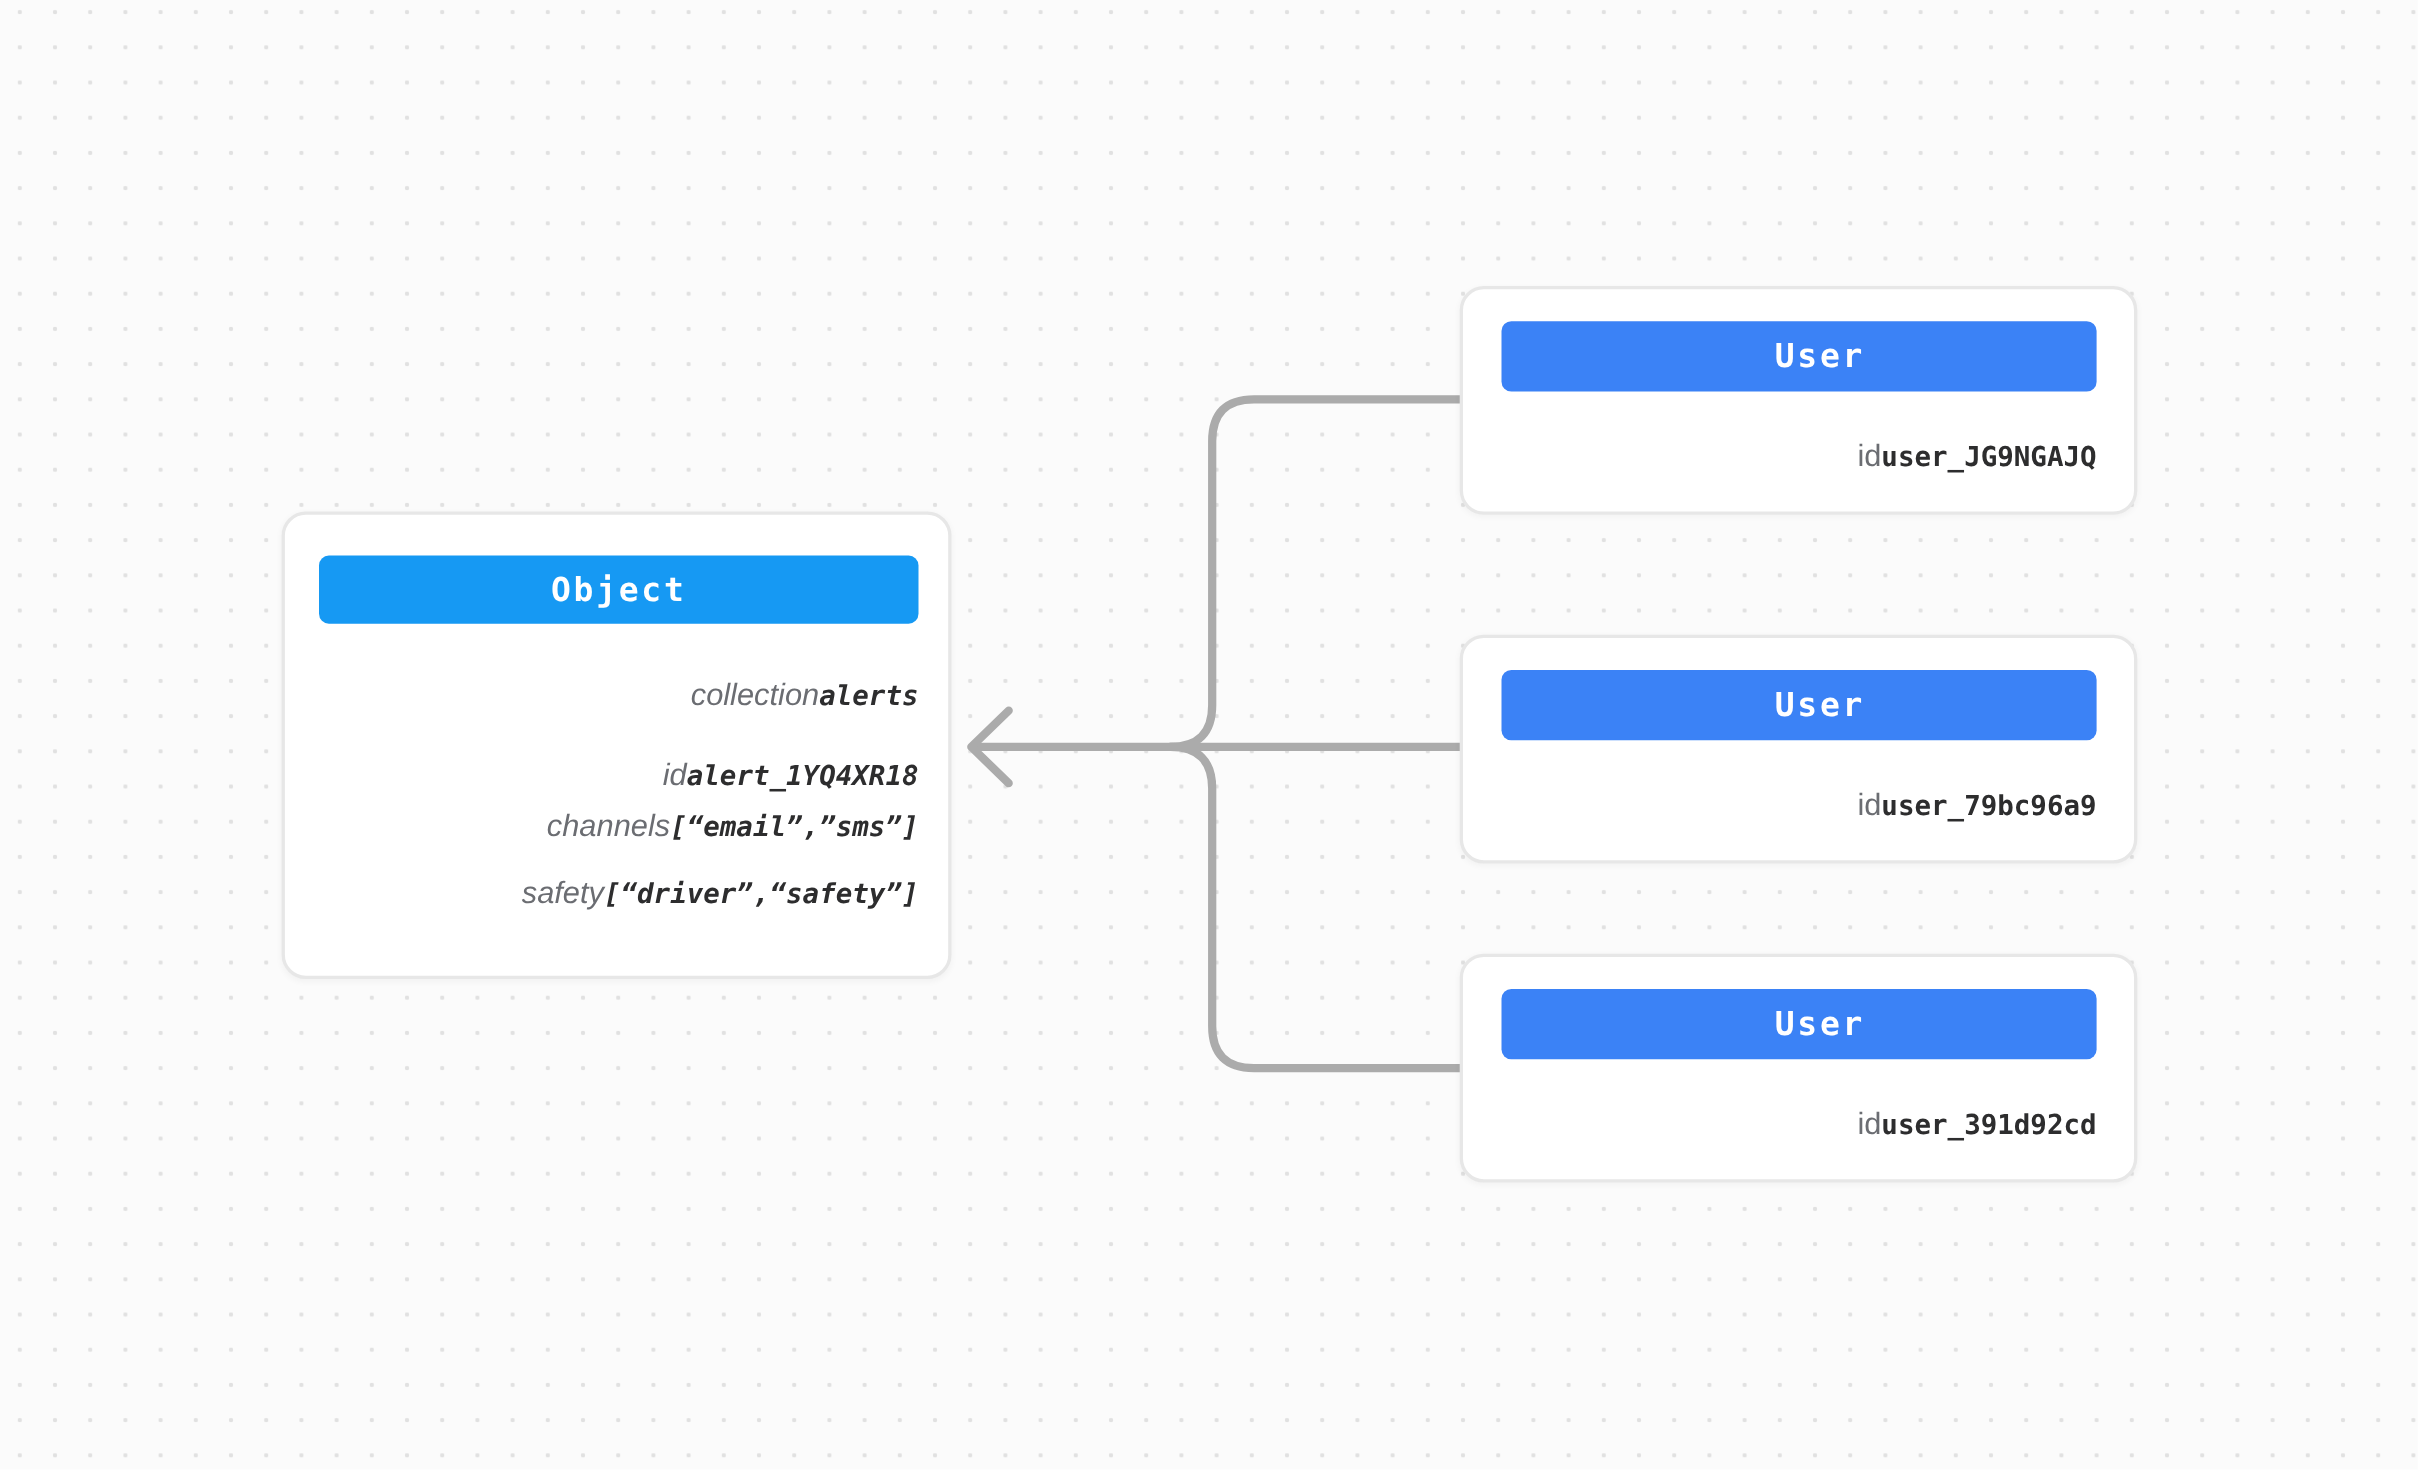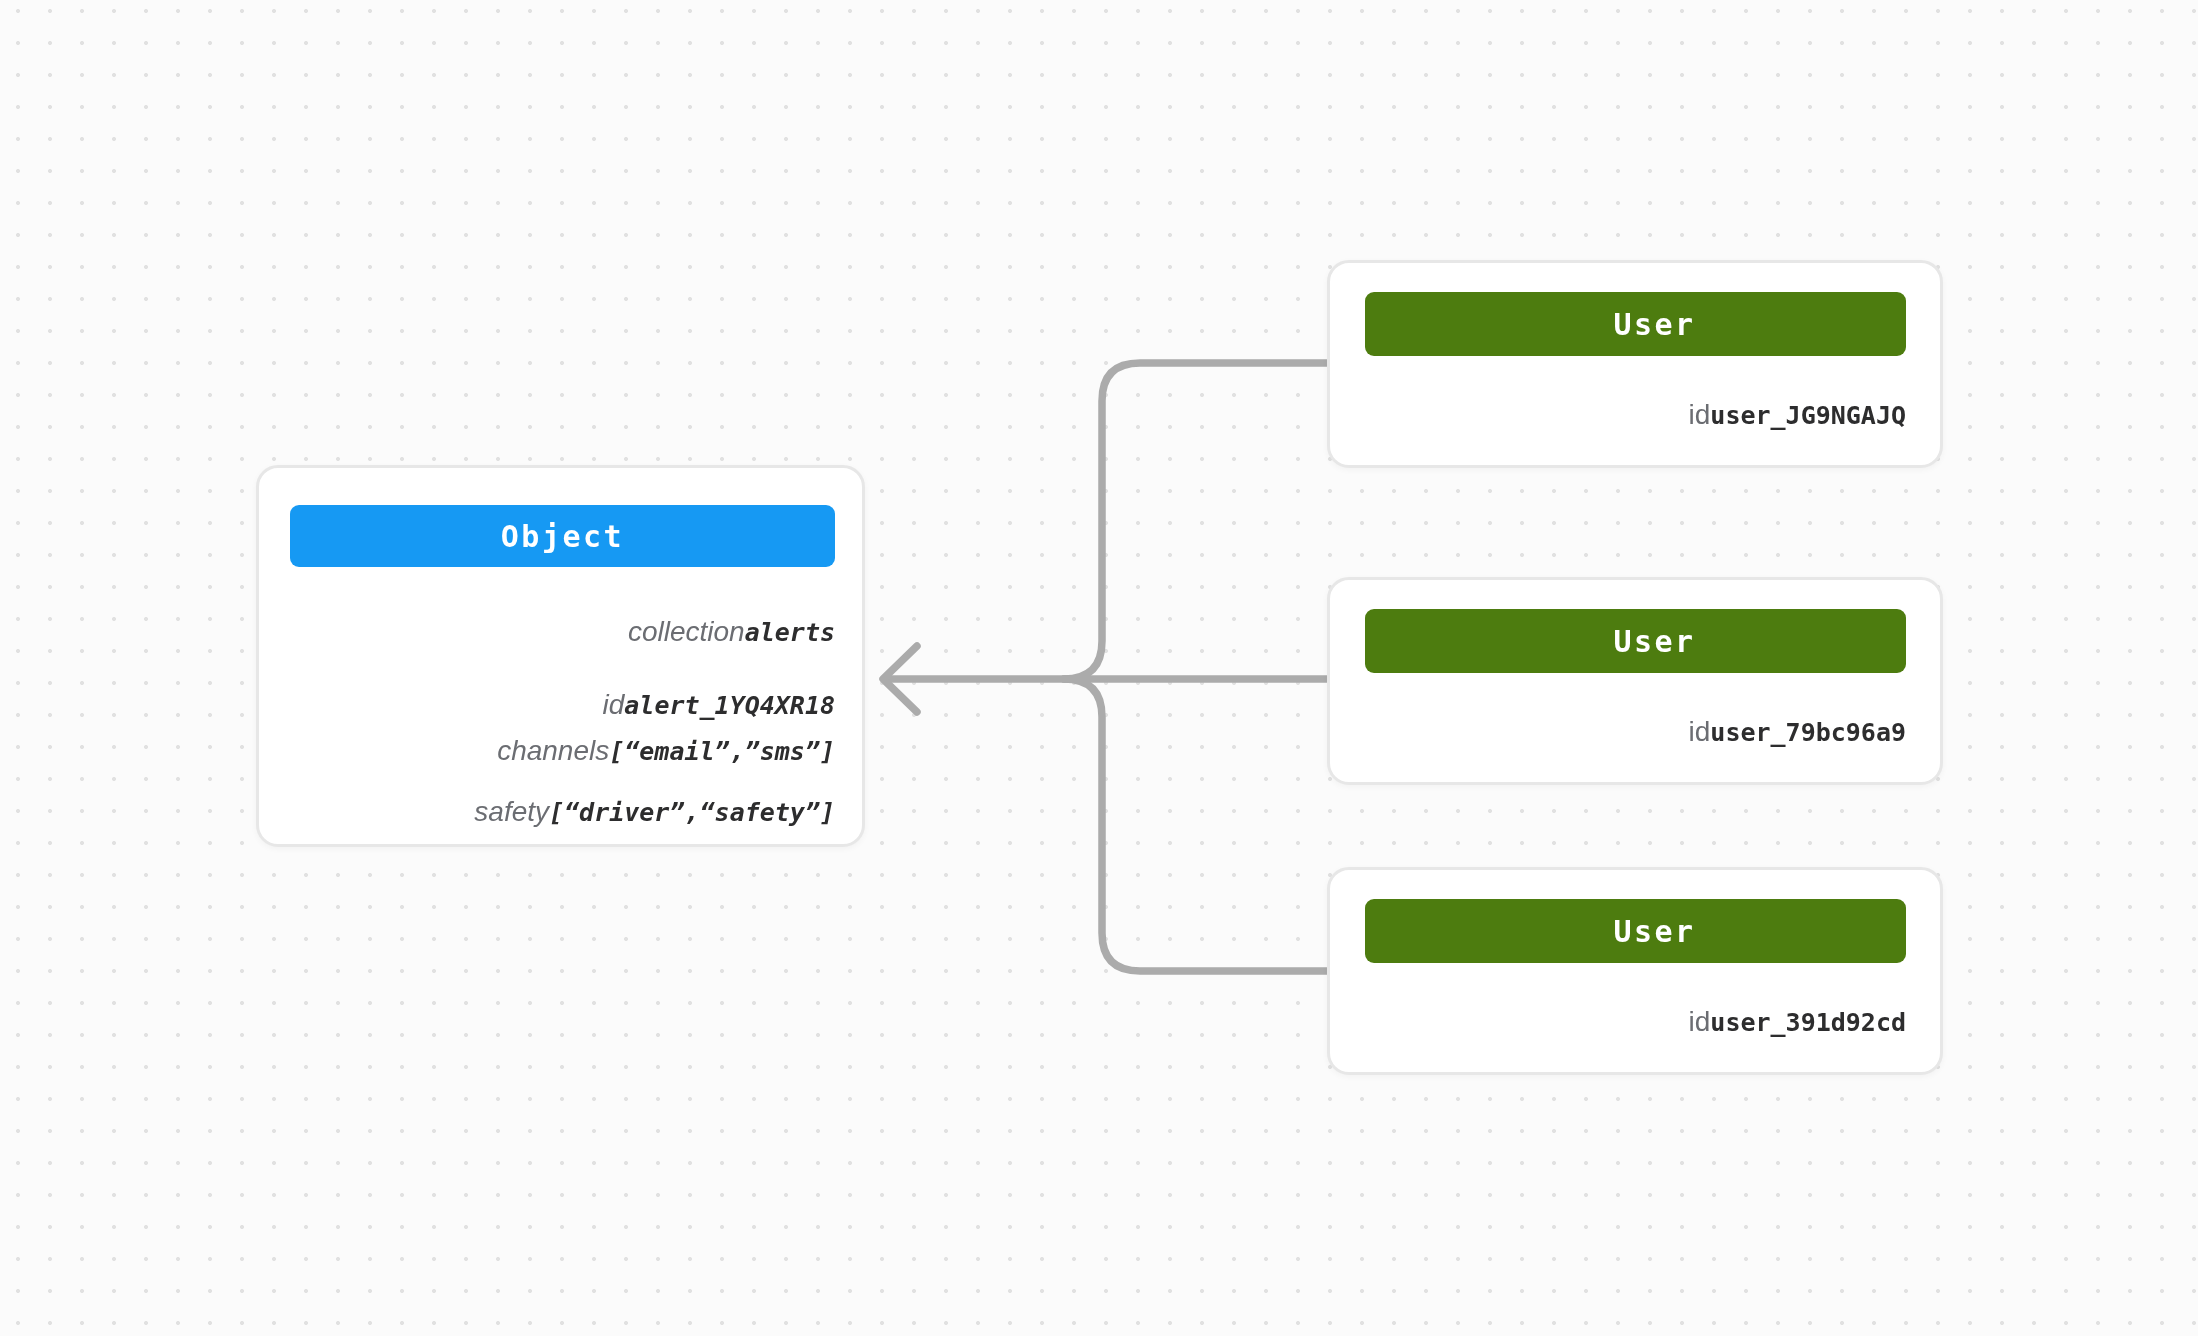--- a/index.html
+++ b/index.html
@@ -42,21 +42,21 @@
     color: #FFFFFF;
     font-family: "DejaVu Sans Mono", "Liberation Mono", monospace;
     font-size: 30px;
     font-weight: 600;
     letter-spacing: 2.5px;
     display: flex;
     align-items: center;
     justify-content: center;
   }
   .header-blue { background: #1699F3; height: 62px; }
-  .header-green { background: #4d7c0f; height: 64px; padding-left: 38px; }
+  .header-green { background: #3b82f6; height: 64px; padding-left: 38px; }
 
   .field-row {
     display: flex;
     justify-content: flex-end;
     align-items: baseline;
     line-height: 38px;
   }
   .field-label {
     color: #6B6D72;
     font-size: 28px;
@@ -65,21 +65,21 @@
     color: #2D2D2E;
     font-family: "DejaVu Sans Mono", "Liberation Mono", monospace;
     font-size: 25px;
     font-weight: 600;
     white-space: pre;
   }
 
   
   .object-card {
     left: 256px; top: 465px;
-    width: 609px; height: 382px;
+    width: 609px; height: 425px;
     padding: 37px 27px 0 31px;
   }
   .object-card .rows { margin-top: 46px; font-style: italic; }
   .object-card .row-collection { margin-bottom: 34px; }
   .object-card .row-id { margin-bottom: 7px; }
   .object-card .row-channels { margin-bottom: 22px; }
 
   
   .user-card {
     left: 1327px;

